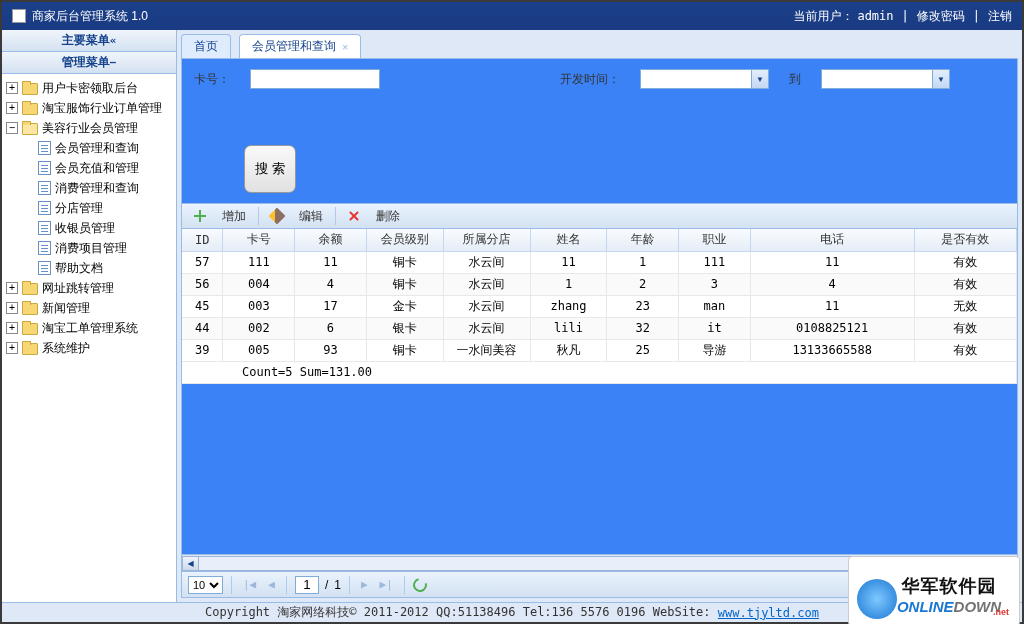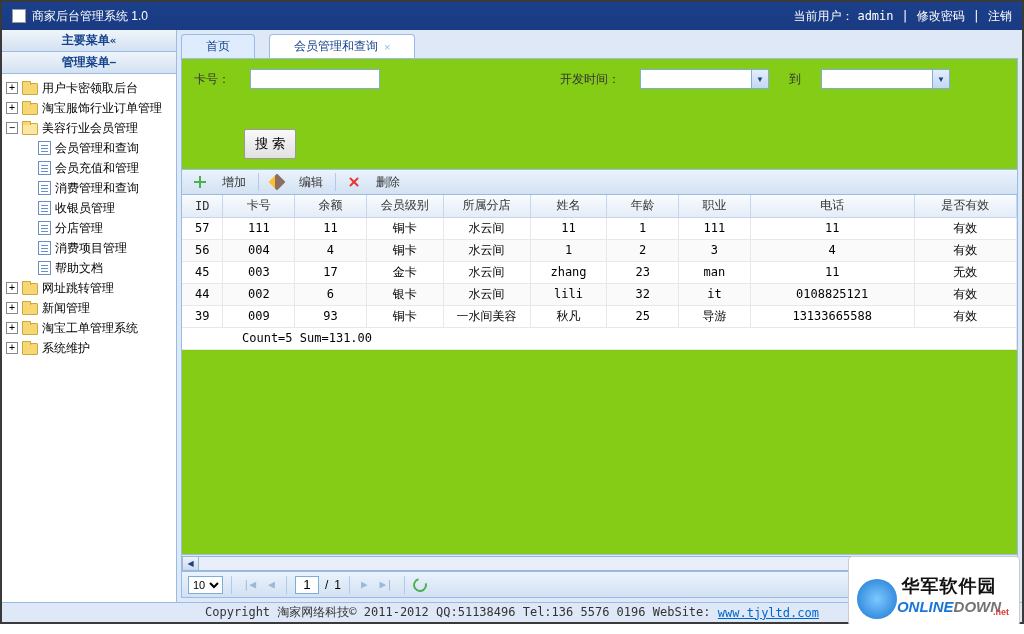--- a/index.html
+++ b/index.html
@@ -29,34 +29,34 @@
 .folder-icon { width: 16px; height: 13px; margin-right: 4px; position: relative; }
 .folder-icon::before { content: ''; position: absolute; width: 14px; height: 10px; background: #f7d774; border: 1px solid #cda93d; bottom: 0; left: 0; border-radius: 1px; }
 .folder-icon::after { content: ''; position: absolute; width: 7px; height: 3px; background: #f7d774; border: 1px solid #cda93d; border-bottom: none; top: -1px; left: 0; border-radius: 1px 1px 0 0; }
 .folder-icon.open::before { background: #fbe6a3; }
 .doc-icon { width: 13px; height: 14px; background: #fff; border: 1px solid #6a8fc6; margin-right: 4px; position: relative; }
 .doc-icon::before { content: ''; position: absolute; left: 2px; right: 2px; top: 3px; height: 1px; background: #6a8fc6; box-shadow: 0 3px 0 #6a8fc6, 0 6px 0 #6a8fc6; }
 
 
 .main { flex: 1; display: flex; flex-direction: column; background: #dfe8f6; padding: 4px; }
 .tabs-bar { display: flex; align-items: flex-end; height: 24px; }
-.tab { height: 24px; display: flex; align-items: center; padding: 0 24px; background: #deecfd; border: 1px solid #99bbe8; border-bottom: none; border-radius: 4px 4px 0 0; margin-right: 14px; color: #15428b; cursor: pointer; position: relative; }
+.tab { height: 24px; display: flex; align-items: center; padding: 0 12px; background: #deecfd; border: 1px solid #99bbe8; border-bottom: none; border-radius: 4px 4px 0 0; margin-right: 8px; color: #15428b; cursor: pointer; position: relative; }
 .tab.active { background: #fff; }
 .tab .close-x { margin-left: 6px; font-size: 11px; color: #99bbe8; cursor: pointer; }
-.tab-content { flex: 1; background: #84cc16; border: 1px solid #99bbe8; display: flex; flex-direction: column; overflow: hidden; }
+.tab-content { flex: 1; background: #3b82f6; border: 1px solid #99bbe8; display: flex; flex-direction: column; overflow: hidden; }
 
 
 .filter-bar { padding: 10px 12px; display: flex; align-items: center; gap: 20px; flex-wrap: wrap; }
 .filter-bar .label { color: #333; }
 .filter-bar input[type=text] { border: 1px solid #7eadd9; height: 20px; padding: 0 4px; }
 .combo { display: inline-flex; border: 1px solid #7eadd9; height: 20px; }
 .combo-input { border: none; width: 110px; padding: 0 4px; }
 .combo-trigger { width: 17px; background: linear-gradient(#e4eefb,#c3d8f3); border-left: 1px solid #7eadd9; display: flex; align-items: center; justify-content: center; cursor: pointer; }
 .combo-trigger::after { content: '▼'; font-size: 8px; color: #15428b; }
-.search-btn { margin-left: 50px; border: 1px solid #999; background: linear-gradient(#f9f9f9,#e1e1e1); padding: 5px 10px; cursor: pointer; border-radius: 2px; }
+.search-btn { margin-left: 50px; border: 1px solid #999; background: linear-gradient(#f9f9f9,#e1e1e1); padding: 14px 10px; cursor: pointer; border-radius: 7px; margin-top: 16px; }
 
 
 .toolbar { height: 26px; background: linear-gradient(#eaf3fe,#d3e1f1); border-top: 1px solid #99bbe8; border-bottom: 1px solid #99bbe8; display: flex; align-items: center; padding: 0 6px; gap: 4px; }
 .tool-btn { display: flex; align-items: center; gap: 16px; padding: 2px 6px; cursor: pointer; color: #333; }
 .tool-sep { width: 1px; height: 18px; background: #aecaec; margin: 0 2px; }
 .icon-add { width: 12px; height: 12px; position: relative; }
 .icon-add::before, .icon-add::after { content: ''; position: absolute; background: #4caf50; }
 .icon-add::before { left: 5px; top: 0; width: 2px; height: 12px; }
 .icon-add::after { top: 5px; left: 0; height: 2px; width: 12px; }
 .icon-edit { width: 12px; height: 12px; background: linear-gradient(135deg, #fbc02d 40%, #8d6e63 40%); transform: rotate(-45deg); border-radius: 1px; }
@@ -153,25 +153,25 @@
           <div class="tree-node level2">
             <span class="doc-icon"></span>
             <span>会员充值和管理</span>
           </div>
           <div class="tree-node level2">
             <span class="doc-icon"></span>
             <span>消费管理和查询</span>
           </div>
           <div class="tree-node level2">
             <span class="doc-icon"></span>
+            <span>分店管理</span>
+          </div>
+          <div class="tree-node level2">
+            <span class="doc-icon"></span>
             <span>收银员管理</span>
-          </div>
-          <div class="tree-node level2">
-            <span class="doc-icon"></span>
-            <span>分店管理</span>
           </div>
           <div class="tree-node level2">
             <span class="doc-icon"></span>
             <span>消费项目管理</span>
           </div>
           <div class="tree-node level2">
             <span class="doc-icon"></span>
             <span>帮助文档</span>
           </div>
           <div class="tree-node level1">
@@ -317,21 +317,21 @@
                   <td>银卡</td>
                   <td>水云间</td>
                   <td>lili</td>
                   <td>32</td>
                   <td>it</td>
                   <td>0108825121</td>
                   <td>有效</td>
                 </tr>
                 <tr>
                   <td>39</td>
-                  <td>009</td>
+                  <td>005</td>
                   <td>93</td>
                   <td>铜卡</td>
                   <td>一水间美容</td>
                   <td>秋凡</td>
                   <td>25</td>
                   <td>导游</td>
                   <td>13133665588</td>
                   <td>有效</td>
                 </tr>
                 <tr class="summary-row">

